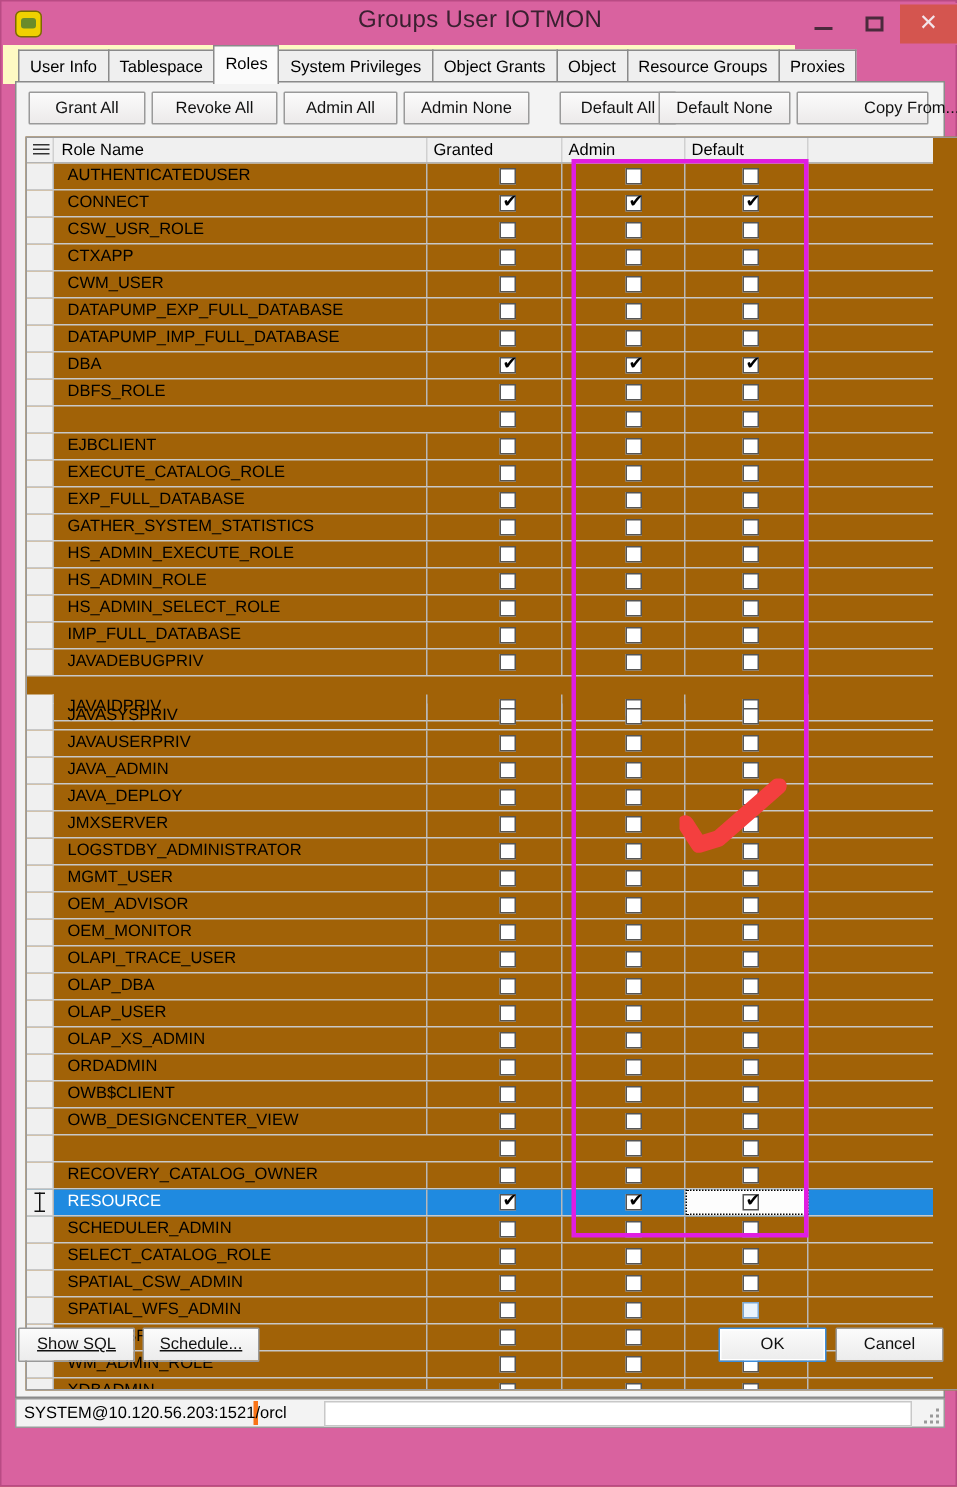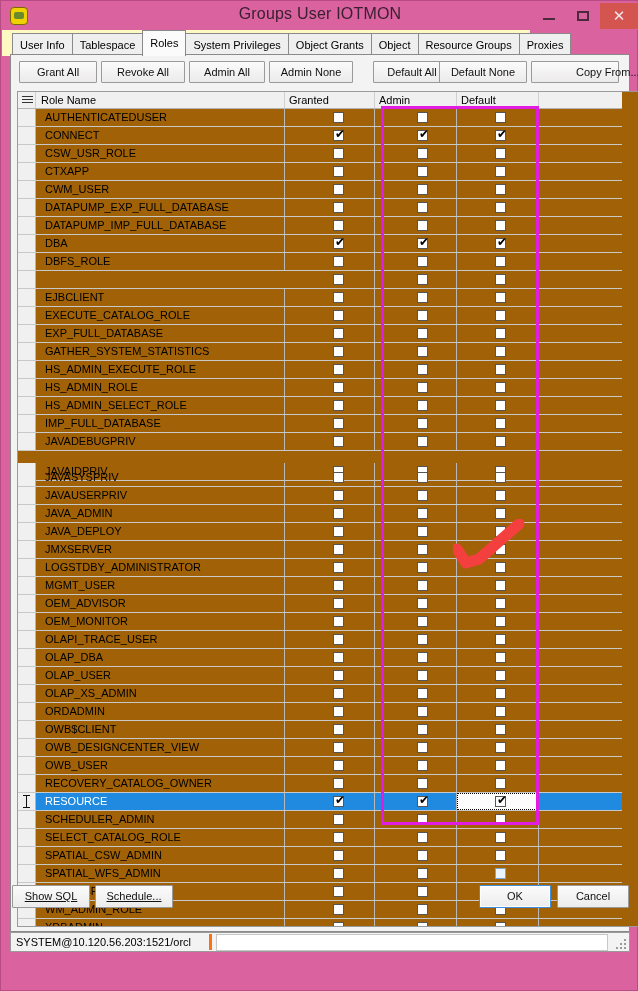--- a/index.html
+++ b/index.html
@@ -169,21 +169,21 @@
   
   .statusbar{
     position:absolute;left:9px;top:931px;width:620px;height:20px;
     background:#f3f3f3;border:1px solid #9a9a9a;box-sizing:border-box;
   }
   .st-seg{
     position:absolute;top:1px;height:16px;line-height:16px;
     font-size:11px;padding-left:4px;box-sizing:border-box;color:#000;
     white-space:nowrap;
   }
-  .st-a{left:1px;width:200px;border-right:3px solid #f97316;}
+  .st-a{left:1px;width:160px;border-right:3px solid #f97316;}
   .st-b{left:205px;width:392px;border:1px solid #c8c8c8;background:#fff;height:17px;}
   .grip{position:absolute;right:3px;bottom:2px;width:10px;height:10px;}
   .grip i{position:absolute;background:#9a9a9a;width:2px;height:2px;}
 
   
   .anno-rect{
     position:absolute;border:3px solid #e11de1;box-sizing:border-box;
     pointer-events:none;
   }
   .anno-check{position:absolute;pointer-events:none;}
@@ -760,21 +760,20 @@
             <div class="cell c-gap">
               <span class="cb cb-admin"></span>
             </div>
             <div class="cell c-default">
               <span class="cb cb-default"></span>
             </div>
             <div class="cell c-tail"></div>
           </div>
           <div class="row" style="top: 648px;">
             <div class="rowhdr"></div>
-            <div class="name">OWB_USER</div>
             <div class="cell c-granted">
               <span class="cb cb-granted"></span>
             </div>
             <div class="cell c-gap">
               <span class="cb cb-admin"></span>
             </div>
             <div class="cell c-default">
               <span class="cb cb-default"></span>
             </div>
             <div class="cell c-tail"></div>

